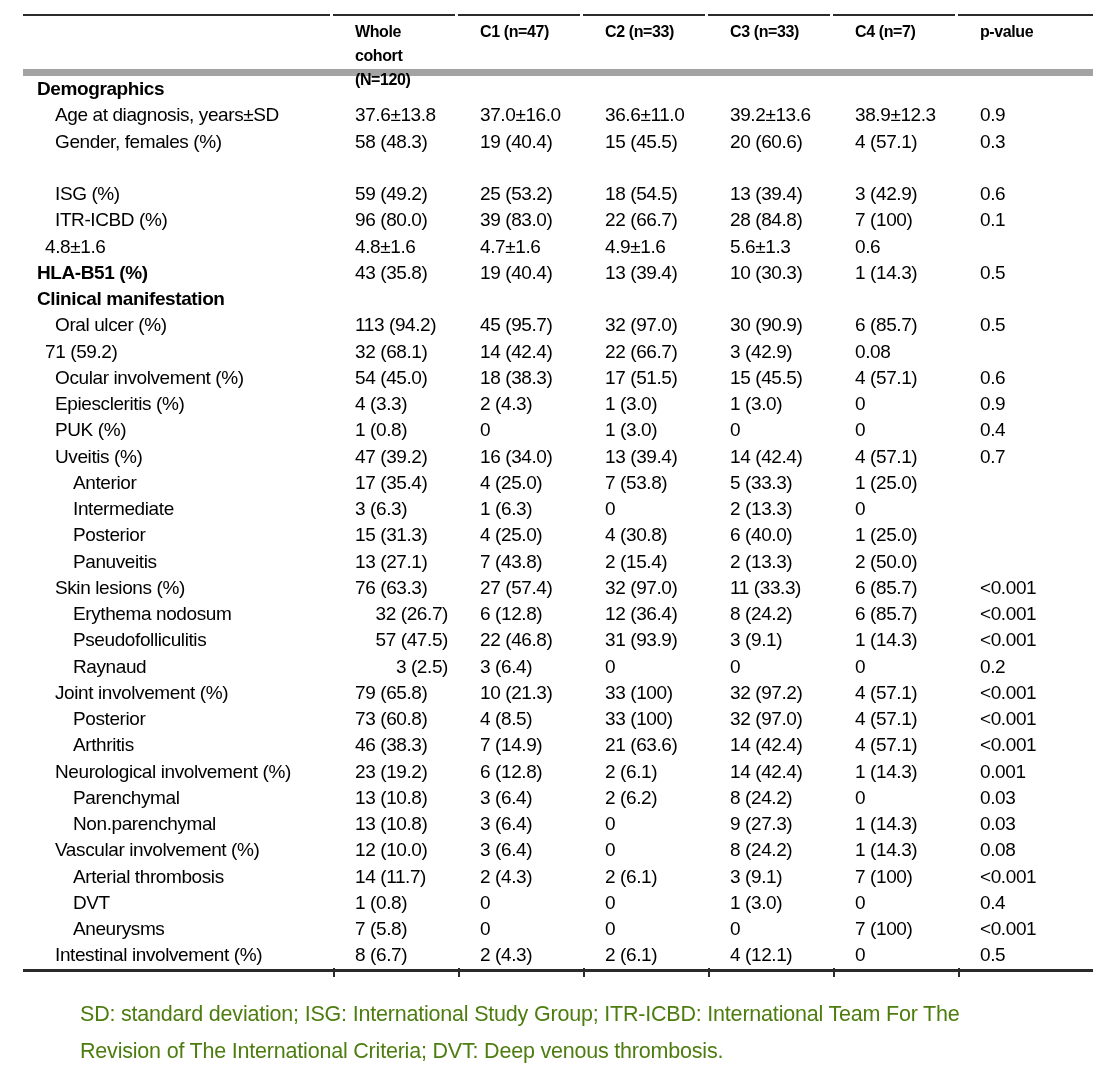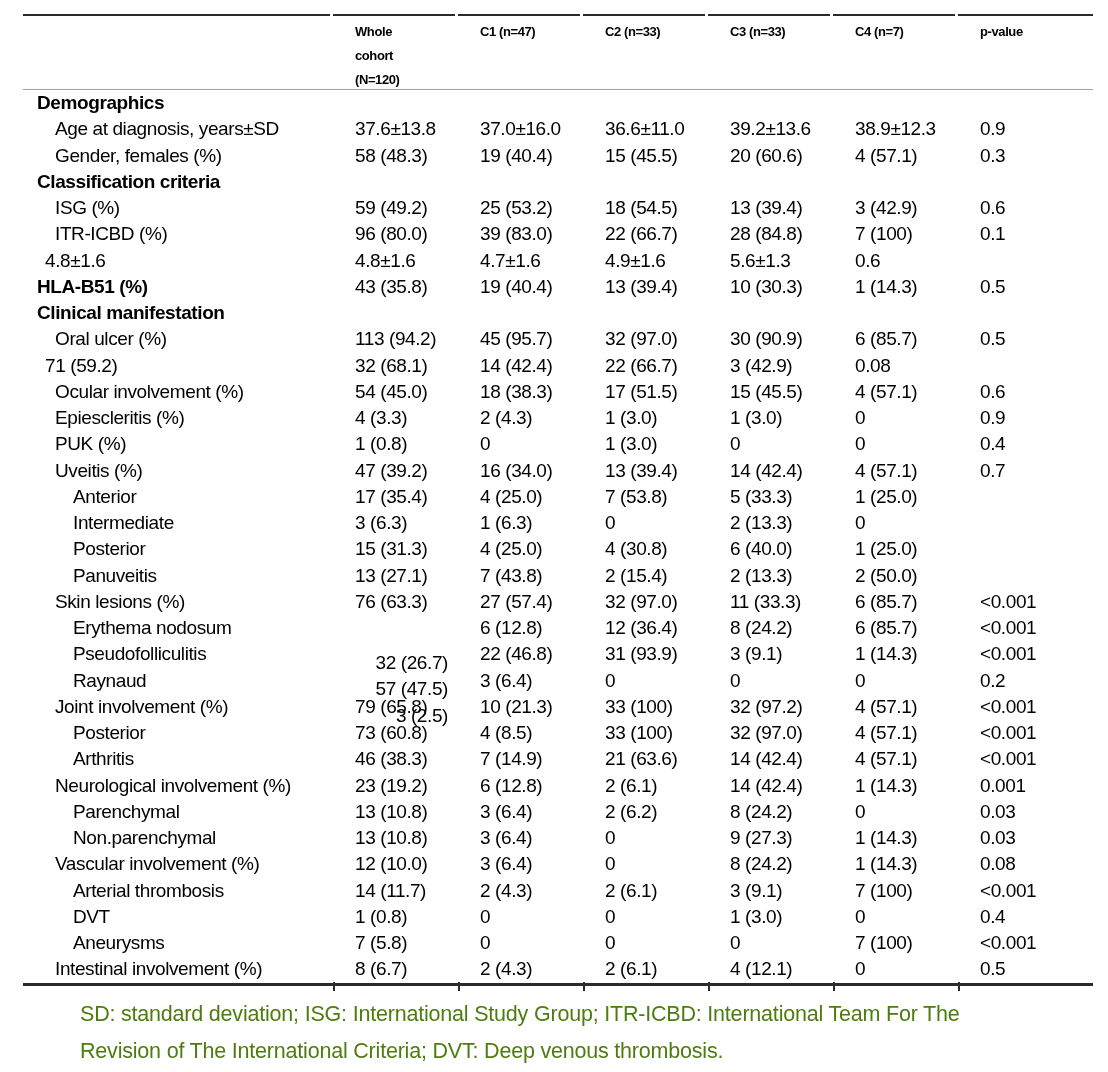--- a/index.html
+++ b/index.html
@@ -25,37 +25,37 @@
   .toprule span:last-child { margin-right: 0; }
 
   .bottomrule { position: relative; border-top: 3px solid #2b2b2b; height: 0; }
   .bottomrule .tick {
     position: absolute; top: -4px; width: 2px; height: 9px; background: #2b2b2b;
   }
 
   
   .header-row {
     display: grid; grid-template-columns: 310px 125px 125px 125px 125px 125px 135px;
-    height: 74px;
-    border-bottom: 1px solid #a3a3a3;
-    font-weight: bold; font-size: 13px; line-height: 24px;
+    height: 60px;
+    border-bottom: 7px solid #a3a3a3;
+    font-weight: bold; font-size: 16px; line-height: 24px;
   }
   .header-row .hcell { padding: 4px 0 0 22px; }
   .header-row .hcell.empty { padding-left: 0; }
   .hdr-whole-inner { display: inline-block; max-width: 78px; }
 
   
   .tbody { font-size: 19px; }
   .row {
     display: grid; grid-template-columns: 310px 125px 125px 125px 125px 125px 135px;
     height: 26.26px; line-height: 26.26px;
     white-space: nowrap;
   }
   .cell.val { padding-left: 22px; }
-  .cell.val.right { text-align: right; padding-left: 0; padding-right: 10px; margin-top: 35px; }
+  .cell.val.right { text-align: right; padding-left: 0; padding-right: 10px; }
   .row.indent-0 .label { padding-left: 14px; }
   .row.indent-1 .label { padding-left: 32px; }
   .row.indent-2 .label { padding-left: 50px; }
   .row.bold .label { font-weight: bold; }
 
   
   .footnote {
     position: absolute;
     left: 80px; top: 996px;
     width: 940px;
@@ -112,21 +112,20 @@
         <div class="row indent-1">
           <div class="cell label">Gender, females (%)</div>
           <div class="cell val">58 (48.3)</div>
           <div class="cell val">19 (40.4)</div>
           <div class="cell val">15 (45.5)</div>
           <div class="cell val">20 (60.6)</div>
           <div class="cell val">4 (57.1)</div>
           <div class="cell val">0.3</div>
         </div>
         <div class="row indent-0 bold">
-          <div class="cell label">Classification criteria</div>
           <div class="cell val"></div>
           <div class="cell val"></div>
           <div class="cell val"></div>
           <div class="cell val"></div>
           <div class="cell val"></div>
           <div class="cell val"></div>
         </div>
         <div class="row indent-1">
           <div class="cell label">ISG (%)</div>
           <div class="cell val">59 (49.2)</div>

